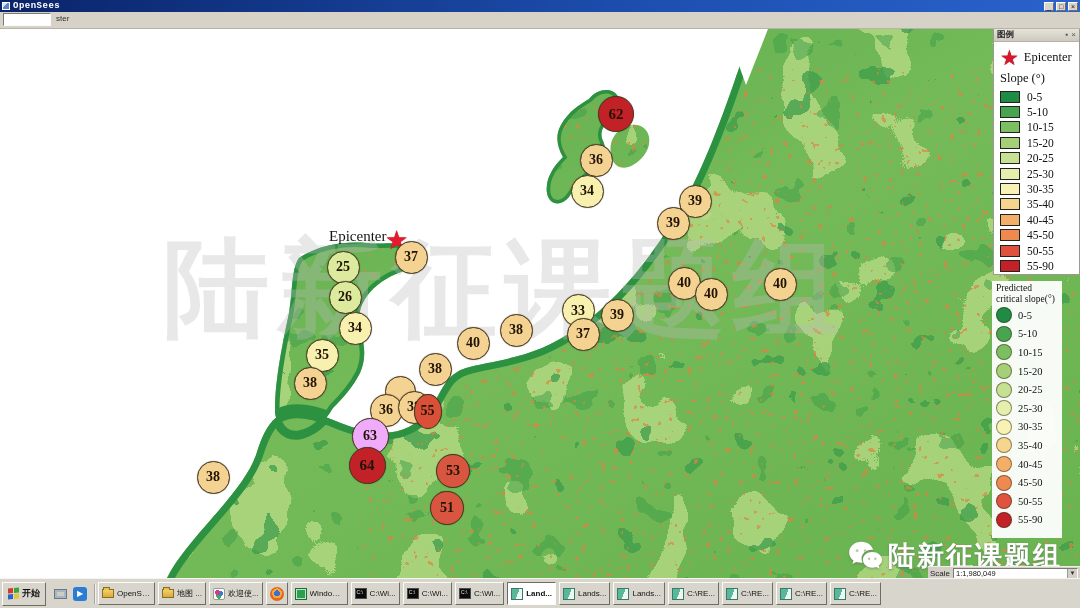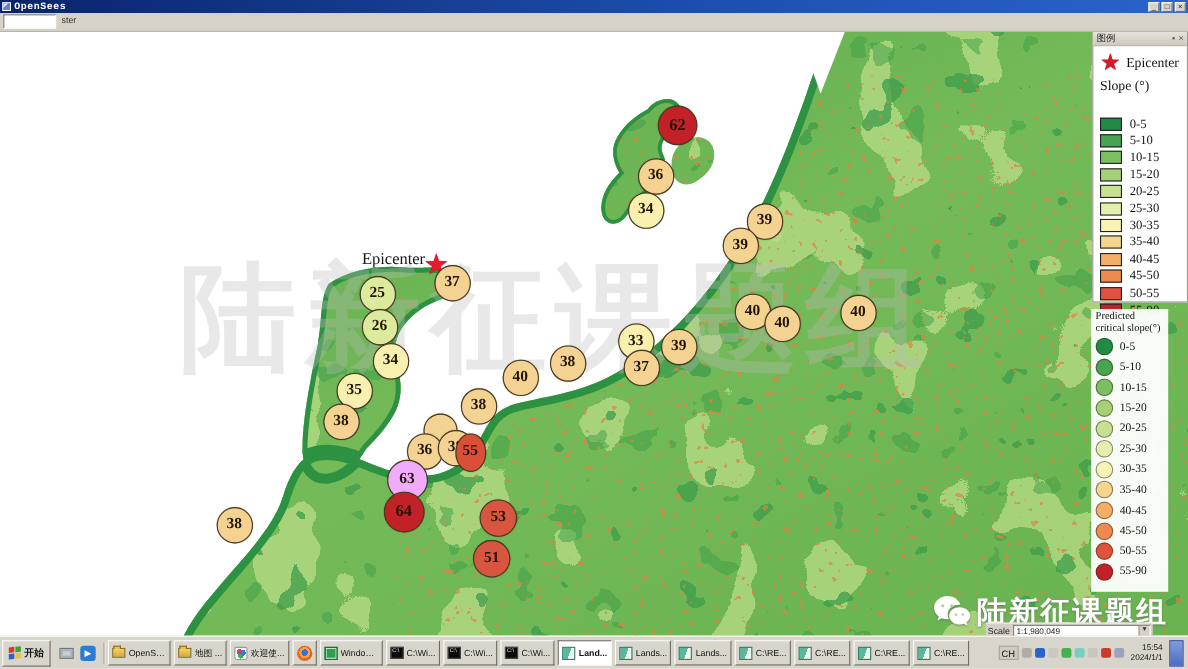--- a/index.html
+++ b/index.html
@@ -36,47 +36,47 @@
   .marker { position:absolute; z-index:4; border-radius:50%;
     border:1.5px solid #4a3920; display:flex; align-items:center; justify-content:center;
     font-family:"Liberation Serif","DejaVu Serif",serif; font-weight:bold; color:#221404;
     box-shadow:0 0 1px rgba(0,0,0,.5); }
 
   
   .legend1 { position:absolute; left:993px; top:28px; width:87px; height:247px; z-index:5;
     background:#fff; border:1px solid #9a9a94; }
   .legend1 .hdr { height:13px; background:linear-gradient(#e6e3da,#cdc9bf);
     display:flex; align-items:center; padding:0 3px; border-bottom:1px solid #b5b1a7; }
-  .legend1 .hdr .t { font-size:8.5px; font-weight:normal; color:#222; }
+  .legend1 .hdr .t { font-size:8.5px; font-weight:bold; color:#222; }
   .hdr-ics { margin-left:auto; display:flex; gap:3px; }
   .hdr-ic { font-size:8px; color:#555; line-height:8px; }
   .lg-body { padding:3px 4px 0 6px; }
   .epi-row { display:flex; align-items:center; height:24px; }
   .epi-row .st { color:#d6182a; font-size:21px; line-height:21px; margin-right:5px; text-shadow:0 0 1px #7a0c12; }
   .epi-row .lb { font-size:12.5px; font-family:"Liberation Serif","DejaVu Serif",serif; color:#111; }
-  .slope-title { font-size:12.5px; font-family:"Liberation Serif","DejaVu Serif",serif; color:#111; margin:2px 0 19px 0; }
+  .slope-title { font-size:12.5px; font-family:"Liberation Serif","DejaVu Serif",serif; color:#111; margin:2px 0 3px 0; }
   .lg-row { display:flex; align-items:center; height:15.4px; }
   .lg-swatch { width:20px; height:12px; border:1px solid #222; margin-right:7px; flex:0 0 auto; }
   .lg-label { font-size:11.5px; font-family:"Liberation Serif","DejaVu Serif",serif; color:#111; }
   .legend2 { position:absolute; left:992px; top:281px; width:70px; height:257px; z-index:5;
     background:rgba(255,255,255,.94); padding:2px 3px 0 4px; }
   .legend2 .t2 { font-size:9.5px; font-family:"Liberation Serif","DejaVu Serif",serif; color:#111; line-height:10.5px; margin-bottom:2px; }
   .lg2-row { display:flex; align-items:center; height:18.6px; }
   .lg2-swatch { width:16px; height:16px; border-radius:50%; border:1px solid rgba(60,50,30,.55); margin-right:6px; flex:0 0 auto; }
   .lg2-label { font-size:10.5px; font-family:"Liberation Serif","DejaVu Serif",serif; color:#111; }
 
   
   .wm-bottom { position:absolute; left:848px; top:538px; z-index:6; display:flex; align-items:center;
     color:#fff; }
   .wm-bottom svg { width:36px; height:32px; margin-right:4px; filter:drop-shadow(0 1px 1px rgba(90,90,90,.5)); }
   .wm-bottom .txt { font-size:27px; font-weight:bold; letter-spacing:2px;
     text-shadow:0 1px 2px rgba(100,100,100,.65); }
 
   
-  .scalebar { position:absolute; left:896px; top:566px; width:152px; height:14px; z-index:6;
+  .scalebar { position:absolute; left:928px; top:566px; width:152px; height:14px; z-index:6;
     background:#d4d0c8; border-top:1px solid #efede8; display:flex; align-items:center; padding:0 2px; }
   .scalebar .sl { font-size:8px; color:#222; margin-right:3px; }
   .scale-box { flex:1; height:11px; background:#fff; border:1px solid;
     border-color:#7a7a72 #fcfbf8 #fcfbf8 #7a7a72; display:flex; align-items:center; }
   .scale-box .sv { flex:1; font-size:7.5px; color:#111; padding-left:2px; white-space:nowrap; }
   .scale-box .arr { width:10px; height:9px; background:#d4d0c8; border-left:1px solid #9a9a94;
     font-size:6px; line-height:9px; text-align:center; color:#333; }
 
   
   .taskbar { position:absolute; left:0; top:578px; width:1080px; height:30px; z-index:7;
@@ -434,31 +434,13 @@
       </button>
       <button class="tb-btn">
         <span class="tbi tbi-map-app"></span>
         <span class="tb-label">C:\RE...</span>
       </button>
       <button class="tb-btn">
         <span class="tbi tbi-map-app"></span>
         <span class="tb-label">C:\RE...</span>
       </button>
     </div>
-  <div class="tray">
-    <span class="tray-lang">CH</span>
-    <span id="tray-icons" style="display:flex;gap:3px;align-items:center;">
-        <span class="tray-ic" style="background: rgb(176, 173, 165);"></span>
-        <span class="tray-ic" style="background: rgb(42, 98, 200);"></span>
-        <span class="tray-ic" style="background: rgb(202, 199, 191);"></span>
-        <span class="tray-ic" style="background: rgb(68, 176, 78);"></span>
-        <span class="tray-ic" style="background: rgb(119, 207, 196);"></span>
-        <span class="tray-ic" style="background: rgb(201, 198, 190);"></span>
-        <span class="tray-ic" style="background: rgb(204, 58, 42);"></span>
-        <span class="tray-ic" style="background: rgb(152, 164, 184);"></span>
-      </span>
-    <span class="tray-clock">
-      <span>15:54</span><br>
-      <span>2024/1/1</span>
-    </span>
-    <span class="show-desk"></span>
-  </div>
 </div>
 
 </body></html>

